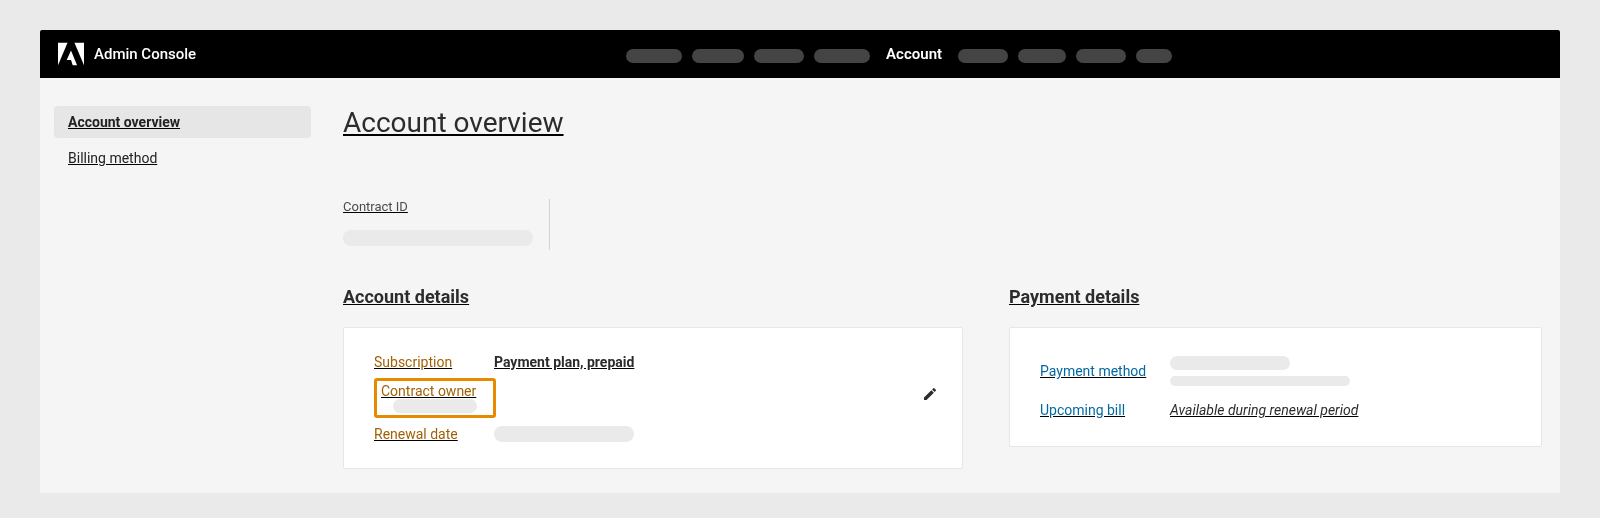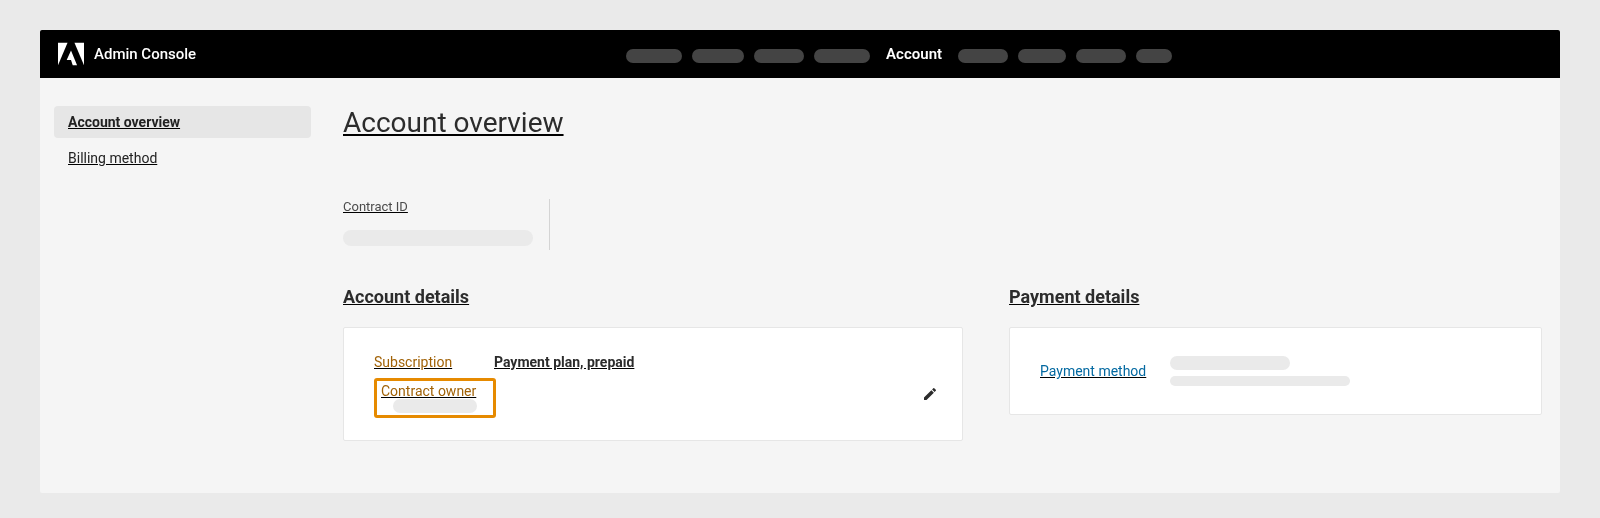--- a/index.html
+++ b/index.html
@@ -204,38 +204,46 @@
             <div class="row">
               <span class="row-label">Subscription</span>
               <span class="row-value-bold">Payment plan, prepaid</span>
             </div>
             <div class="row" style="padding:2px 0;">
               <span class="highlight-box">
                 <span class="row-label" style="width:108px">Contract owner</span>
                 <span class="redact" style="width:84px;height:14px"></span>
               </span>
             </div>
+            <div class="row">
+              <span class="row-label">Renewal date</span>
+              <span class="redact" style="width:140px"></span>
+            </div>
             <span class="edit-icon">
               <svg class="pencil" viewBox="0 0 24 24">
                   <path d="M3 17.25V21h3.75L17.81 9.94l-3.75-3.75L3 17.25zM20.71 7.04a1 1 0 0 0 0-1.41l-2.34-2.34a1 1 0 0 0-1.41 0l-1.83 1.83 3.75 3.75 1.83-1.83z" fill="#2c2c2c"></path>
                 </svg>
             </span>
           </div>
         </div>
 
         <div class="col-right">
           <div class="section-title">Payment details</div>
           <div class="card">
             <div class="pay-row">
               <span class="pay-label">Payment method</span>
               <span class="redact-stack">
                 <span class="redact" style="width:120px;height:14px"></span>
                 <span class="redact" style="width:180px;height:10px"></span>
               </span>
             </div>
+            <div class="pay-row">
+              <span class="pay-label">Upcoming bill</span>
+              <span class="pay-value-italic">Available during renewal period</span>
+            </div>
           </div>
         </div>
 
       </div>
     </div>
 
   </div>
 </div>
 
 </body></html>

